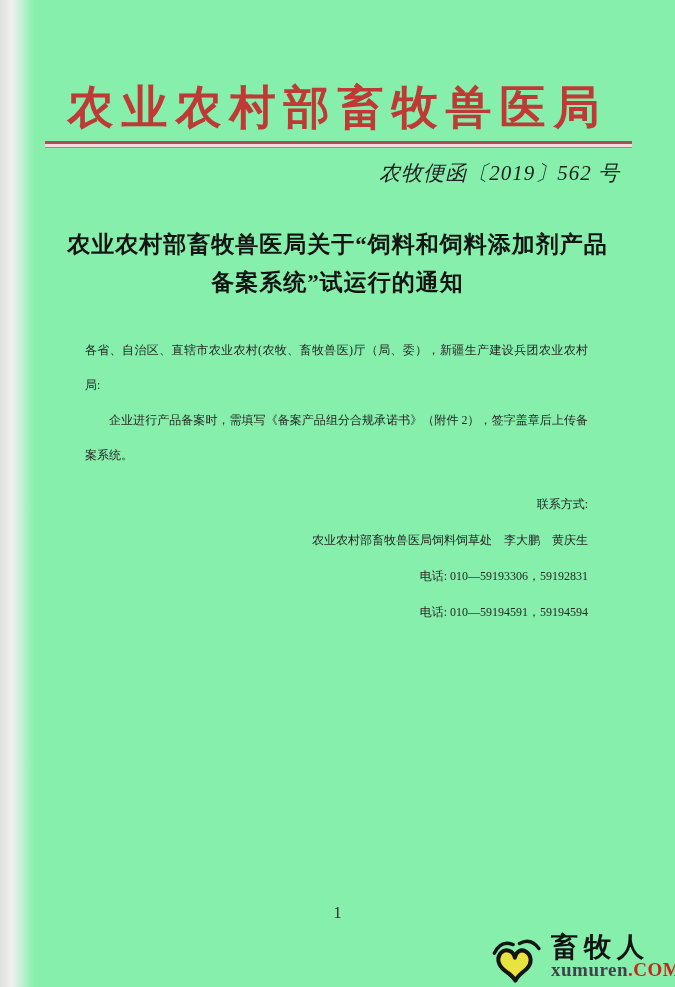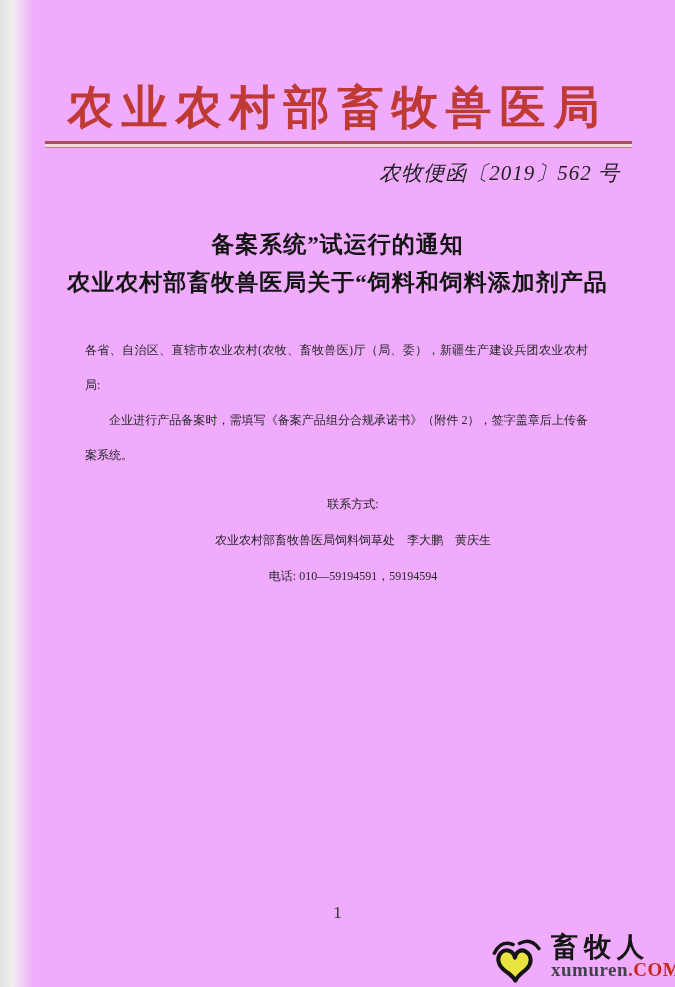--- a/index.html
+++ b/index.html
@@ -4,21 +4,21 @@
 <style>
   html,body{margin:0;padding:0;}
   body{
     width:675px;height:987px;
     background:#f2f2f1;
     font-family:"Liberation Serif","DejaVu Serif",serif;
   }
   .page{
     position:relative;
     width:675px;height:987px;
-    background:#f0abfc;
+    background:#86efac;
     overflow:hidden;
     color:#282828;
   }
   .scan-edge{
     position:absolute;left:0;top:0;bottom:0;width:34px;
     background:linear-gradient(90deg,#e0e0df 0px,#f0f0ef 12px,rgba(253,253,252,0) 34px);
     pointer-events:none;
   }
   .letterhead{
     position:absolute;top:82px;left:0;right:0;
@@ -56,21 +56,21 @@
     font-size:12px;line-height:35px;
     text-align:justify;
     color:#262626;
   }
   .body-flow p{margin:0;}
   .indent{text-indent:2em;}
   .contact{
     margin-top:13px;
     padding-left:33px;
     line-height:36px;
-    text-align:center;
+    text-align:right;
   }
   .page-number{
     position:absolute;top:903px;left:0;right:0;
     text-align:center;
     font-size:17px;color:#333;
   }
   .brand{
     position:absolute;left:487px;top:934px;
     display:flex;align-items:flex-start;
   }
@@ -100,31 +100,32 @@
 
   <div class="scan-edge"></div>
 
   <div class="letterhead">农业农村部畜牧兽医局</div>
 
   <div class="red-rule"></div>
 
   <div class="doc-number">农牧便函〔2019〕562 号</div>
 
   <div class="notice-title">
+    <div>农业农村部畜牧兽医局关于“饲料和饲料添加剂产品</div>
     <div>备案系统”试运行的通知</div>
-    <div>农业农村部畜牧兽医局关于“饲料和饲料添加剂产品</div>
   </div>
 
   <div class="body-flow">
     <p class="salutation">各省、自治区、直辖市农业农村(农牧、畜牧兽医)厅（局、委），新疆生产建设兵团农业农村局:</p>
     <p class="indent">企业进行产品备案时，需填写《备案产品组分合规承诺书》（附件 2），签字盖章后上传备案系统。</p>
 
     <div class="contact">
       <p>联系方式:</p>
       <p>农业农村部畜牧兽医局饲料饲草处　李大鹏　黄庆生</p>
+      <p>电话: 010—59193306，59192831</p>
       <p>电话: 010—59194591，59194594</p>
     </div>
   </div>
 
   <div class="page-number">1</div>
 
   <div class="brand">
     <svg class="brand-icon" viewBox="0 0 100 84" width="58" height="48" aria-hidden="true">
       <path d="M12 30 Q24 6 45 15" fill="none" stroke="#141414" stroke-width="6" stroke-linecap="round"></path>
       <path d="M56 13 Q76 2 90 22" fill="none" stroke="#141414" stroke-width="6" stroke-linecap="round"></path>

